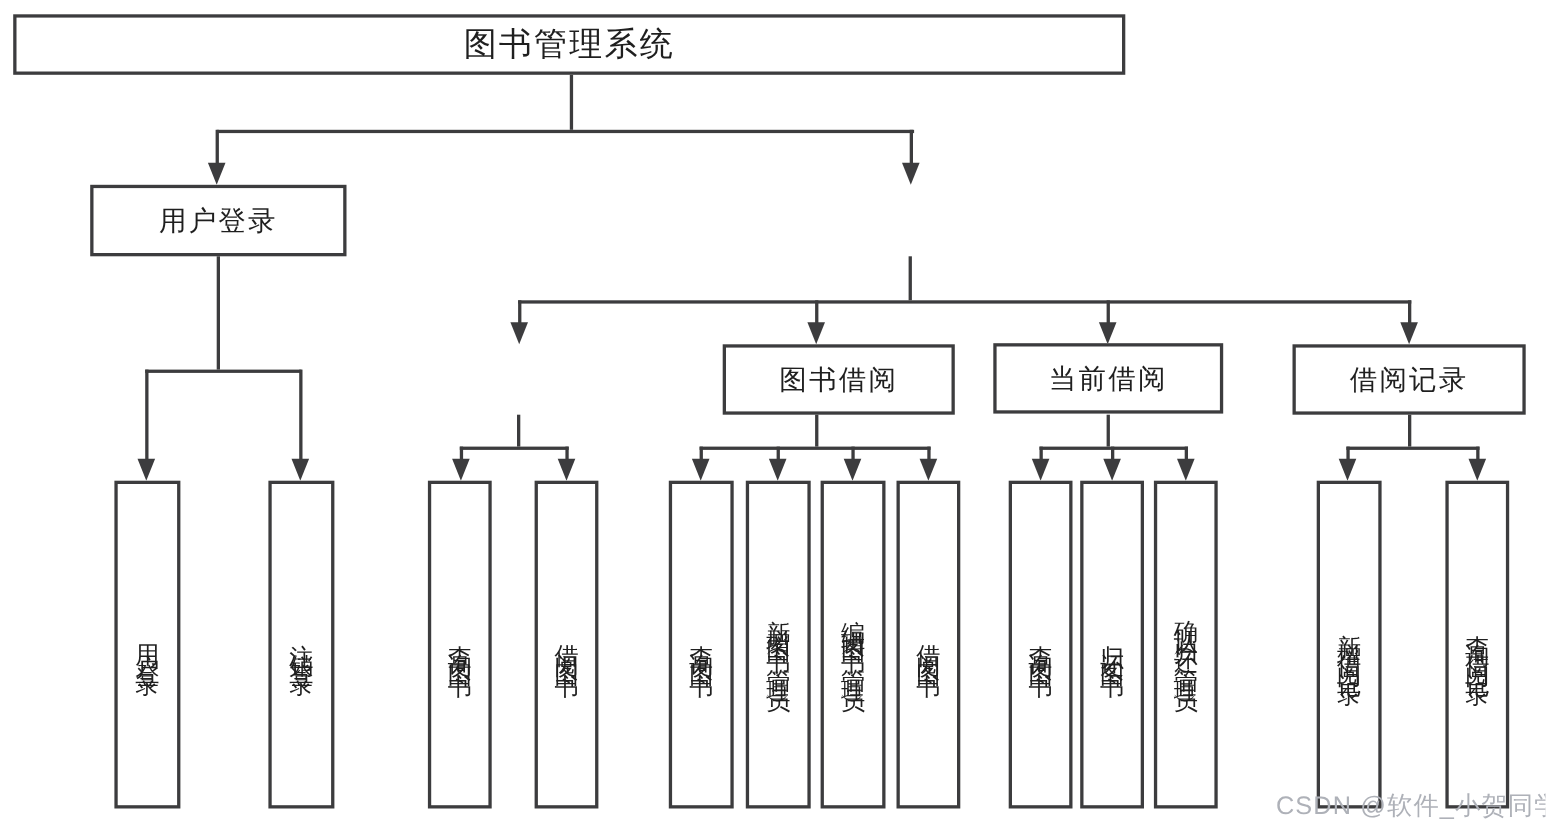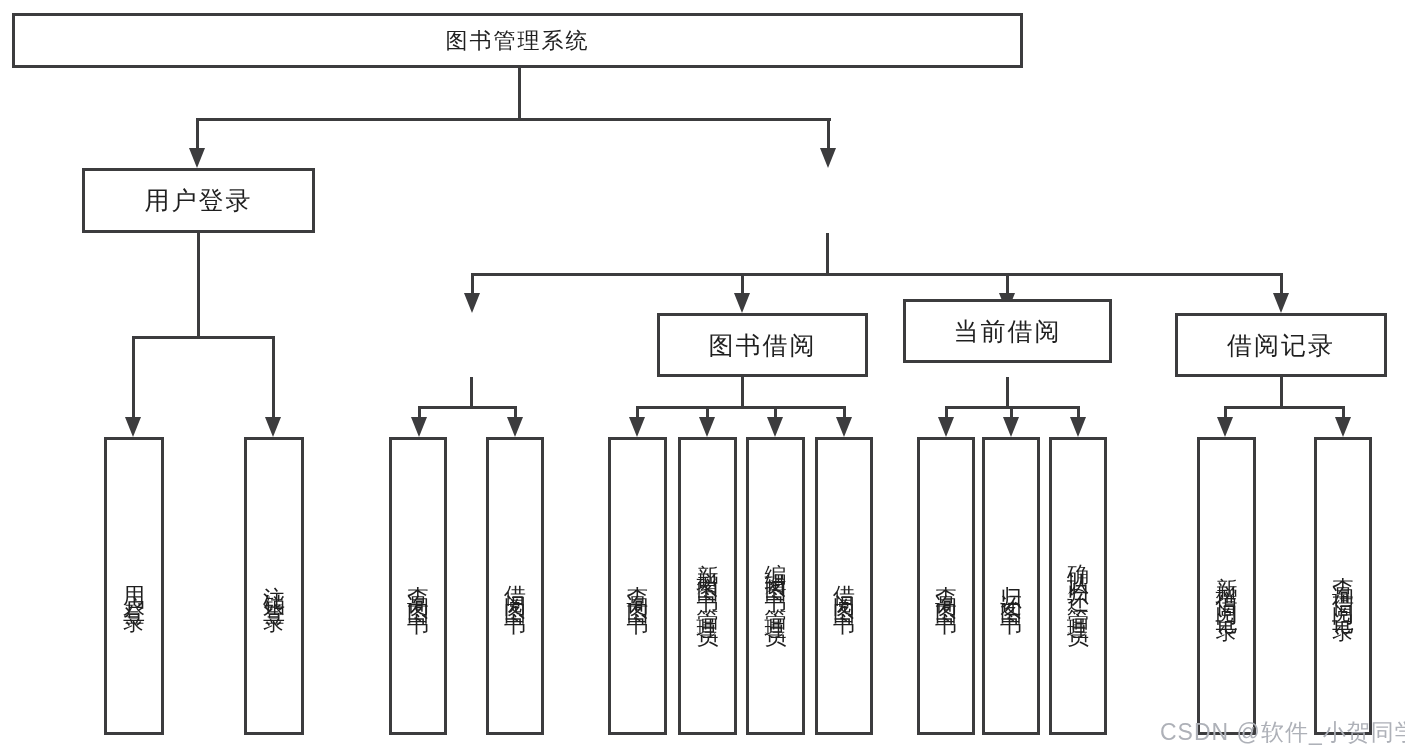--- a/index.html
+++ b/index.html
@@ -14,21 +14,21 @@
   }
   .canvas{position:relative;width:1405px;height:747px;background:#ffffff;}
 
   
   .box{
     position:absolute;background:#fff;border:3px solid var(--stroke);
     display:flex;align-items:center;justify-content:center;
     color:var(--text);font-size:25px;letter-spacing:2px;box-sizing:border-box;
     white-space:nowrap;
   }
-  .box.title{font-size:22px;}
+  .box.title{font-size:30px;}
 
   
   .vbox{
     position:absolute;background:#fff;border:3px solid var(--stroke);
     display:flex;align-items:center;justify-content:center;
     box-sizing:border-box;color:var(--text);
   }
   .vbox span{
     writing-mode:vertical-rl;text-orientation:mixed;
     font-size:22px;letter-spacing:9px;line-height:1;
@@ -77,21 +77,21 @@
   <div class="vl" style="left:471px;top:273px;height:22px;"></div>
   <div class="arrow" style="left:464px;top:293px;"></div>
   <div class="vl" style="left:741px;top:273px;height:22px;"></div>
   <div class="arrow" style="left:734px;top:293px;"></div>
   <div class="vl" style="left:1006px;top:273px;height:22px;"></div>
   <div class="arrow" style="left:999px;top:293px;"></div>
   <div class="vl" style="left:1280px;top:273px;height:22px;"></div>
   <div class="arrow" style="left:1273px;top:293px;"></div>
 
   <div class="box" style="left:657px;top:313px;width:211px;height:64px;">图书借阅</div>
-  <div class="box" style="left:903px;top:299px;width:209px;height:64px;">当前借阅</div>
+  <div class="box" style="left:903px;top:312px;width:209px;height:64px;">当前借阅</div>
   <div class="box" style="left:1175px;top:313px;width:212px;height:64px;">借阅记录</div>
 
   <div class="vl" style="left:470px;top:377px;height:29px;"></div>
   <div class="vl" style="left:741px;top:377px;height:29px;"></div>
   <div class="vl" style="left:1006px;top:377px;height:29px;"></div>
   <div class="vl" style="left:1280px;top:377px;height:29px;"></div>
 
   <div class="hl" style="left:418px;top:406px;width:99px;"></div>
   <div class="hl" style="left:636px;top:406px;width:210px;"></div>
   <div class="hl" style="left:945px;top:406px;width:135px;"></div>

